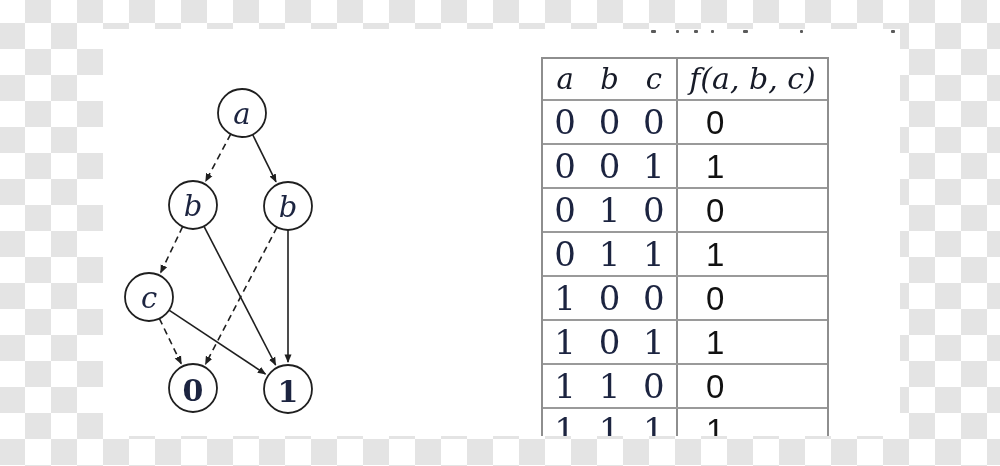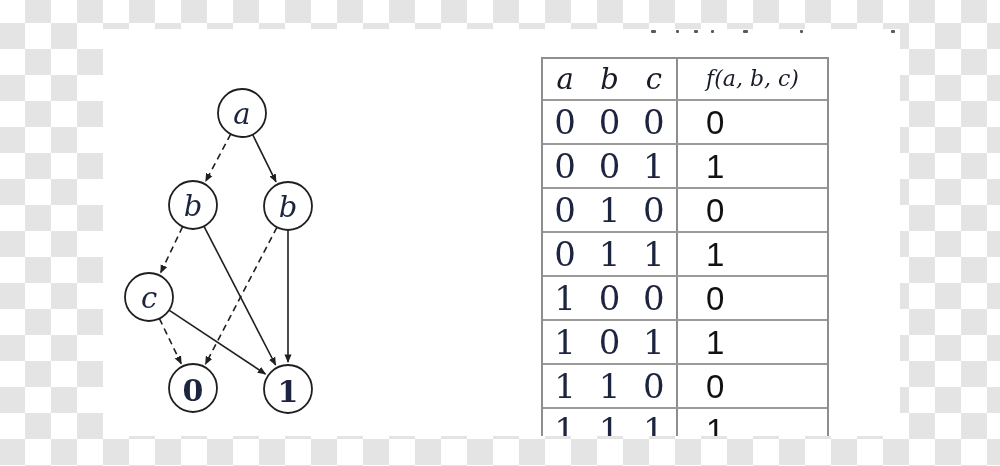--- a/index.html
+++ b/index.html
@@ -42,21 +42,21 @@
   }
   .abc span { font-size:34px; color:#1c2440; line-height:1; }
   .tt-header .abc span { font-style:italic; font-size:29px; color:#171b28; }
   .fcell {
     border-left:2px solid #8e8e8e;
     display:flex; align-items:center; padding-left:28px;
     font-family:"Liberation Sans", sans-serif; font-size:33px; color:#111111;
     line-height:1;
   }
   .tt-header .fcell {
-    font-family:"DejaVu Serif", serif; font-style:italic; font-size:22px;
+    font-family:"DejaVu Serif", serif; font-style:italic; font-size:30px;
     color:#171b28; justify-content:center; padding-left:0;
   }
   .artifact { position:absolute; top:30px; height:3px; background:#3d3d3d; border-radius:1px; opacity:.85; }
 </style>
 </head>
 <body>
 
 <div class="checker"></div>
 
 <div class="canvas">

